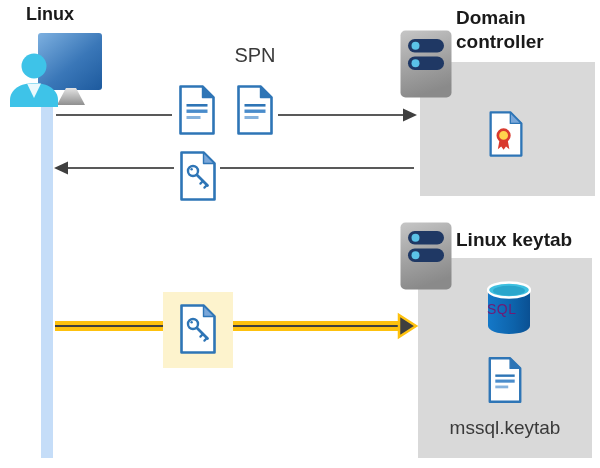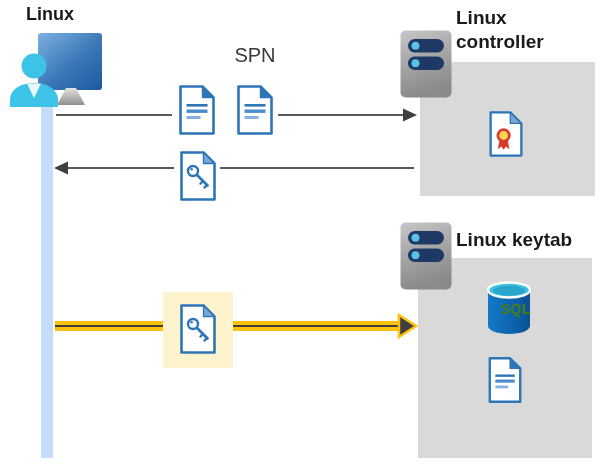--- a/index.html
+++ b/index.html
@@ -31,22 +31,22 @@
   .server-dot{fill:var(--server-dot-blue,#5bc2e7);}
 
   
   .seal{fill:var(--cert-seal-yellow,#ffd34d);stroke:var(--cert-seal-red,#d93a2e);stroke-width:2.8;}
   .ribbon{fill:var(--cert-seal-red,#d93a2e);}
 
   
   .sql-top{fill:var(--sql-top-cyan,#3fc0e0);stroke:#ffffff;stroke-width:2.4;}
   .sql-top-inner{fill:#2aa6cc;}
   .sql-text{
-    position:absolute;left:0;top:20px;width:44px;text-align:right;
-    color:#4d7c0f;font-weight:bold;font-size:14px;letter-spacing:0.5px;
+    position:absolute;left:0;top:20px;width:44px;text-align:left;
+    color:#701a75;font-weight:normal;font-size:14px;letter-spacing:0.5px;
   }
 
   
   .monitor{
     background:linear-gradient(140deg,var(--monitor-blue-light,#7db0e0) 0%,#3a77b8 55%,var(--monitor-blue-dark,#1d5a9e) 100%);
     border-radius:3px;
   }
   .stand{
     clip-path:polygon(32% 0,68% 0,100% 100%,0% 100%);
     background:linear-gradient(#e3e3e3,#8f8f8f);
@@ -185,18 +185,19 @@
     <rect class="l1" x="9.5" y="20" width="21" height="2.6"></rect>
     <rect class="l2" x="9.5" y="25.5" width="21" height="3.4"></rect>
     <rect class="l3" x="9.5" y="32" width="14" height="3"></rect>
   </svg>
 
   <div class="abs heading z5" style="left:26px;top:4px;font-size:18px;">Linux</div>
 
 
   <div class="abs plainlabel label-center z5" style="left:220px;top:44px;width:70px;font-size:20px;text-align:center;">SPN</div>
 
-  <div class="abs heading z5" style="left:456px;top:6px;width:122px;font-size:19px;line-height:24px;">Linux controller</div>
+  <div class="abs heading z5" style="left:456px;top:6px;width:122px;font-size:19px;line-height:24px;">Domain controller</div>
 
   <div class="abs heading z5" style="left:456px;top:229px;width:140px;font-size:19px;">Linux keytab</div>
 
+  <div class="abs plainlabel label-center z5" style="left:418px;top:417px;width:174px;font-size:19px;">mssql.keytab</div>
 
 </div>
 
 </body></html>

